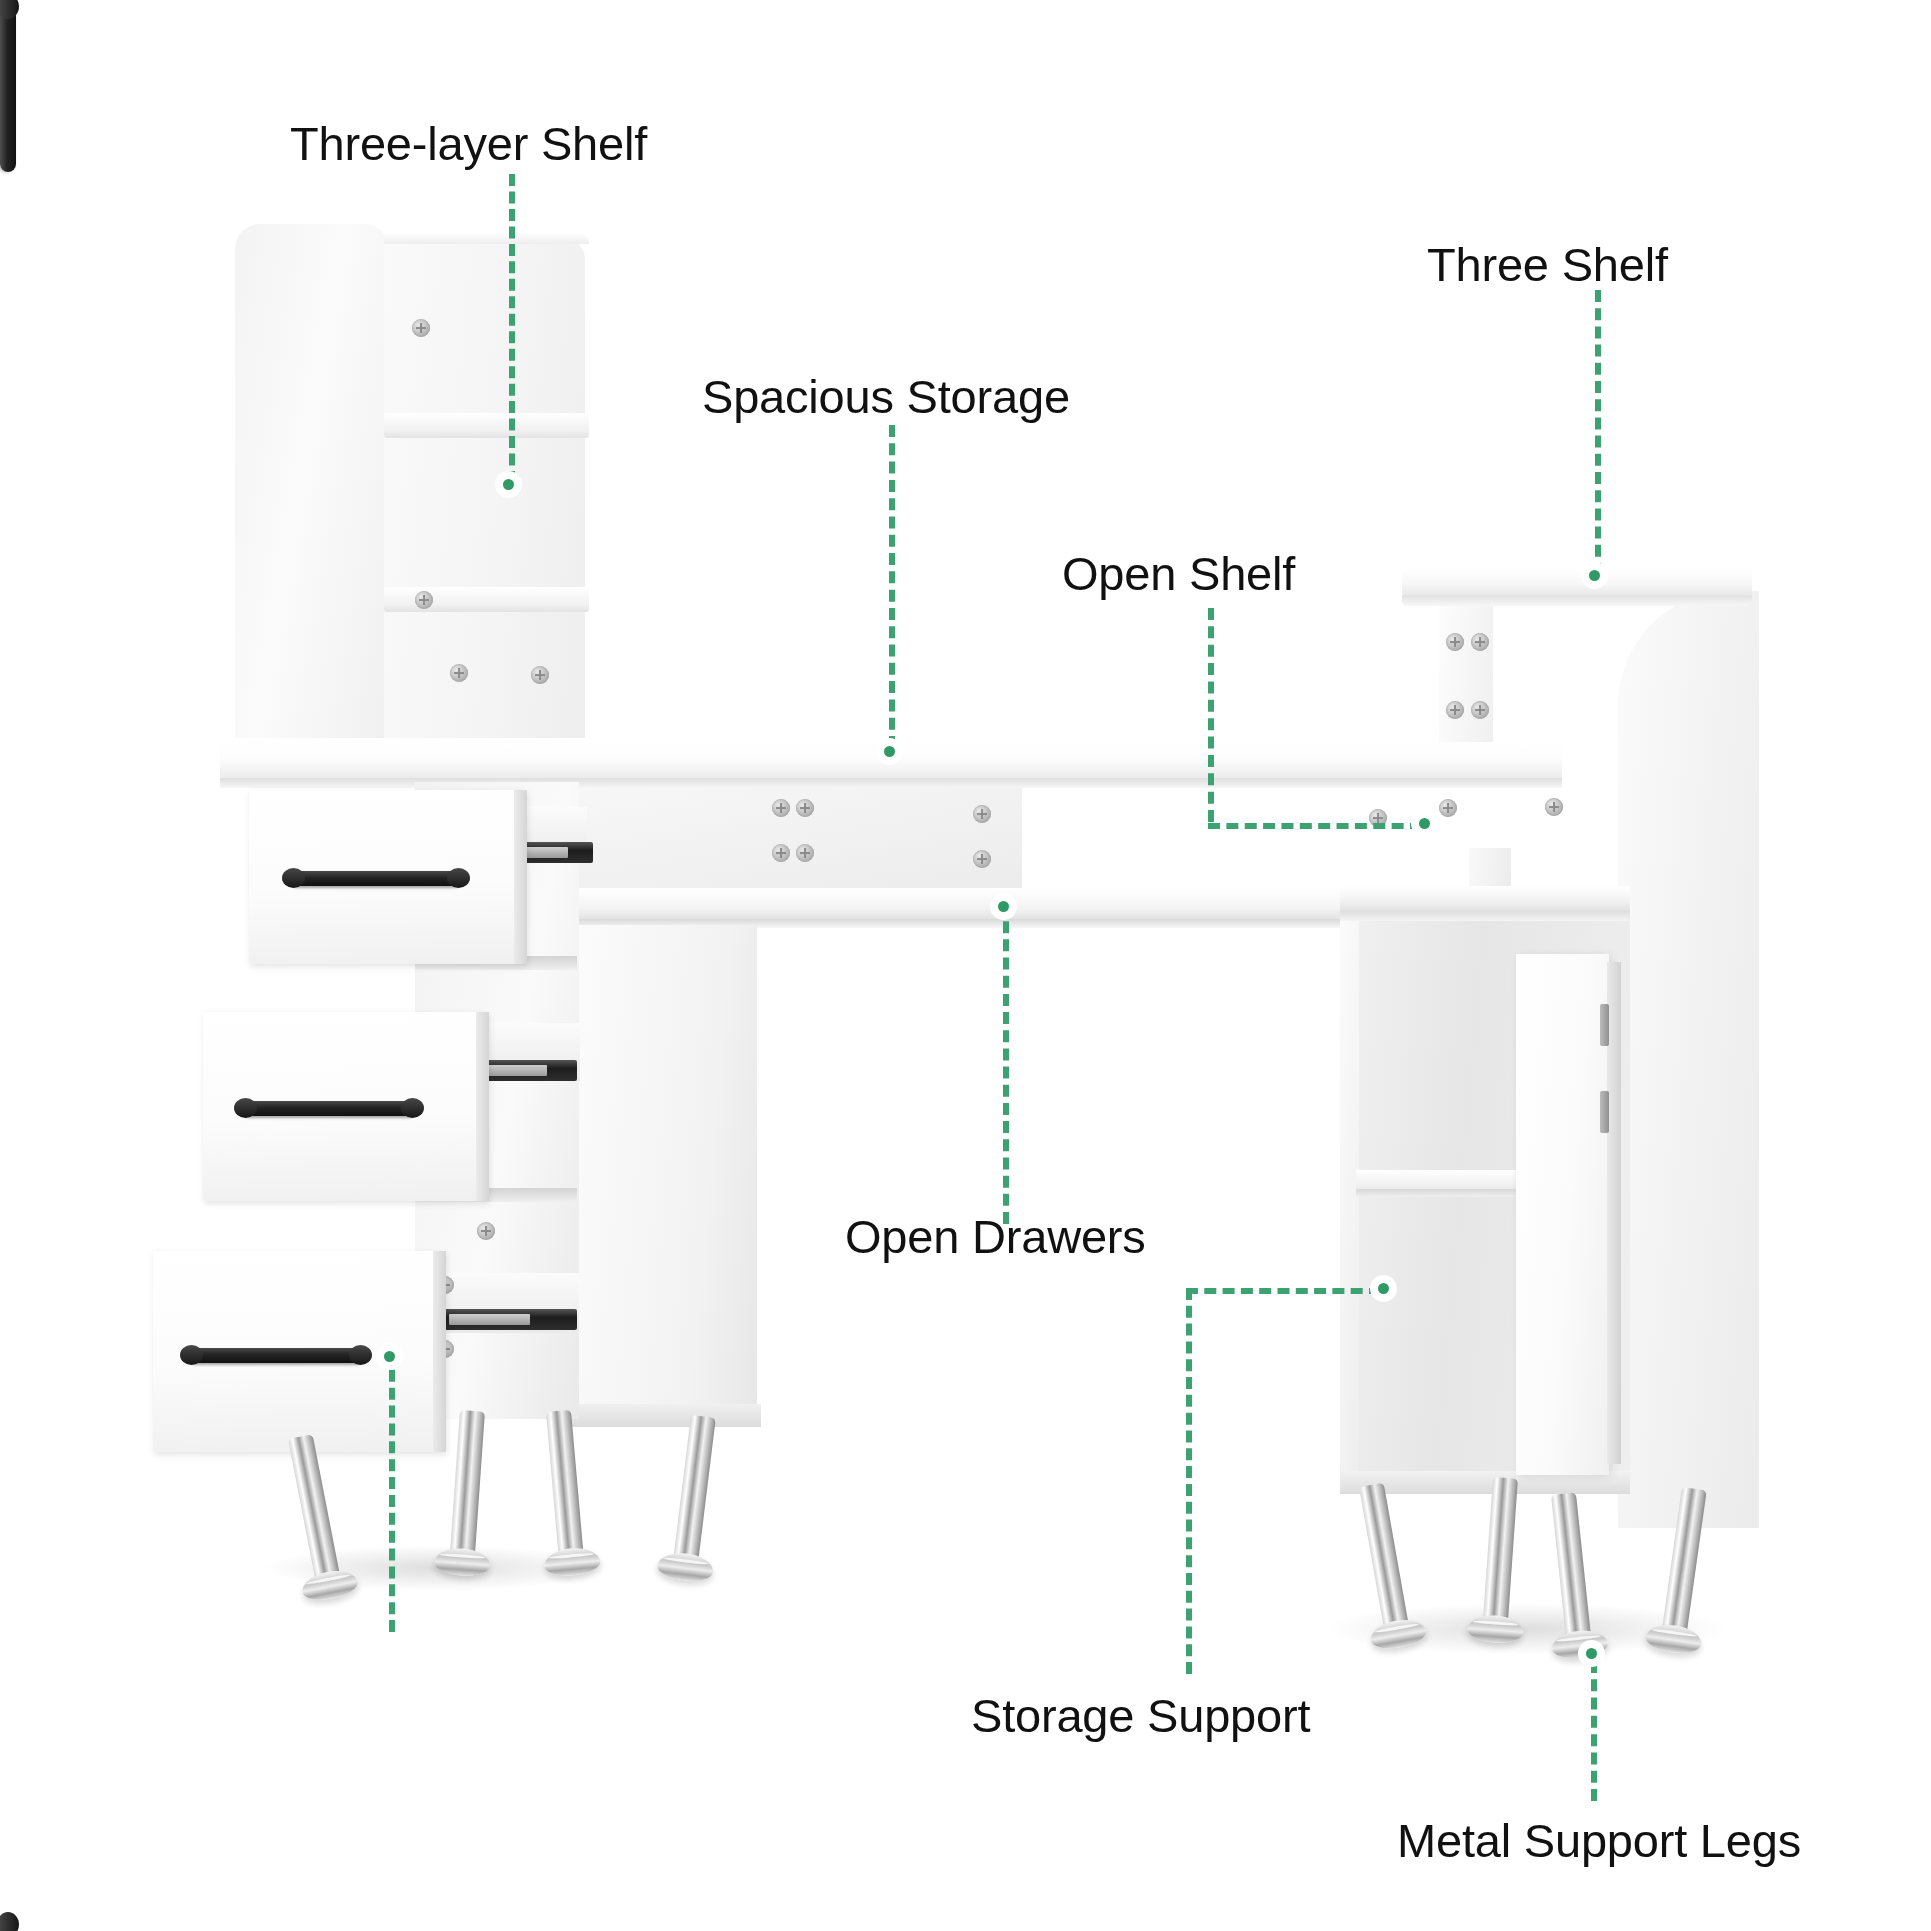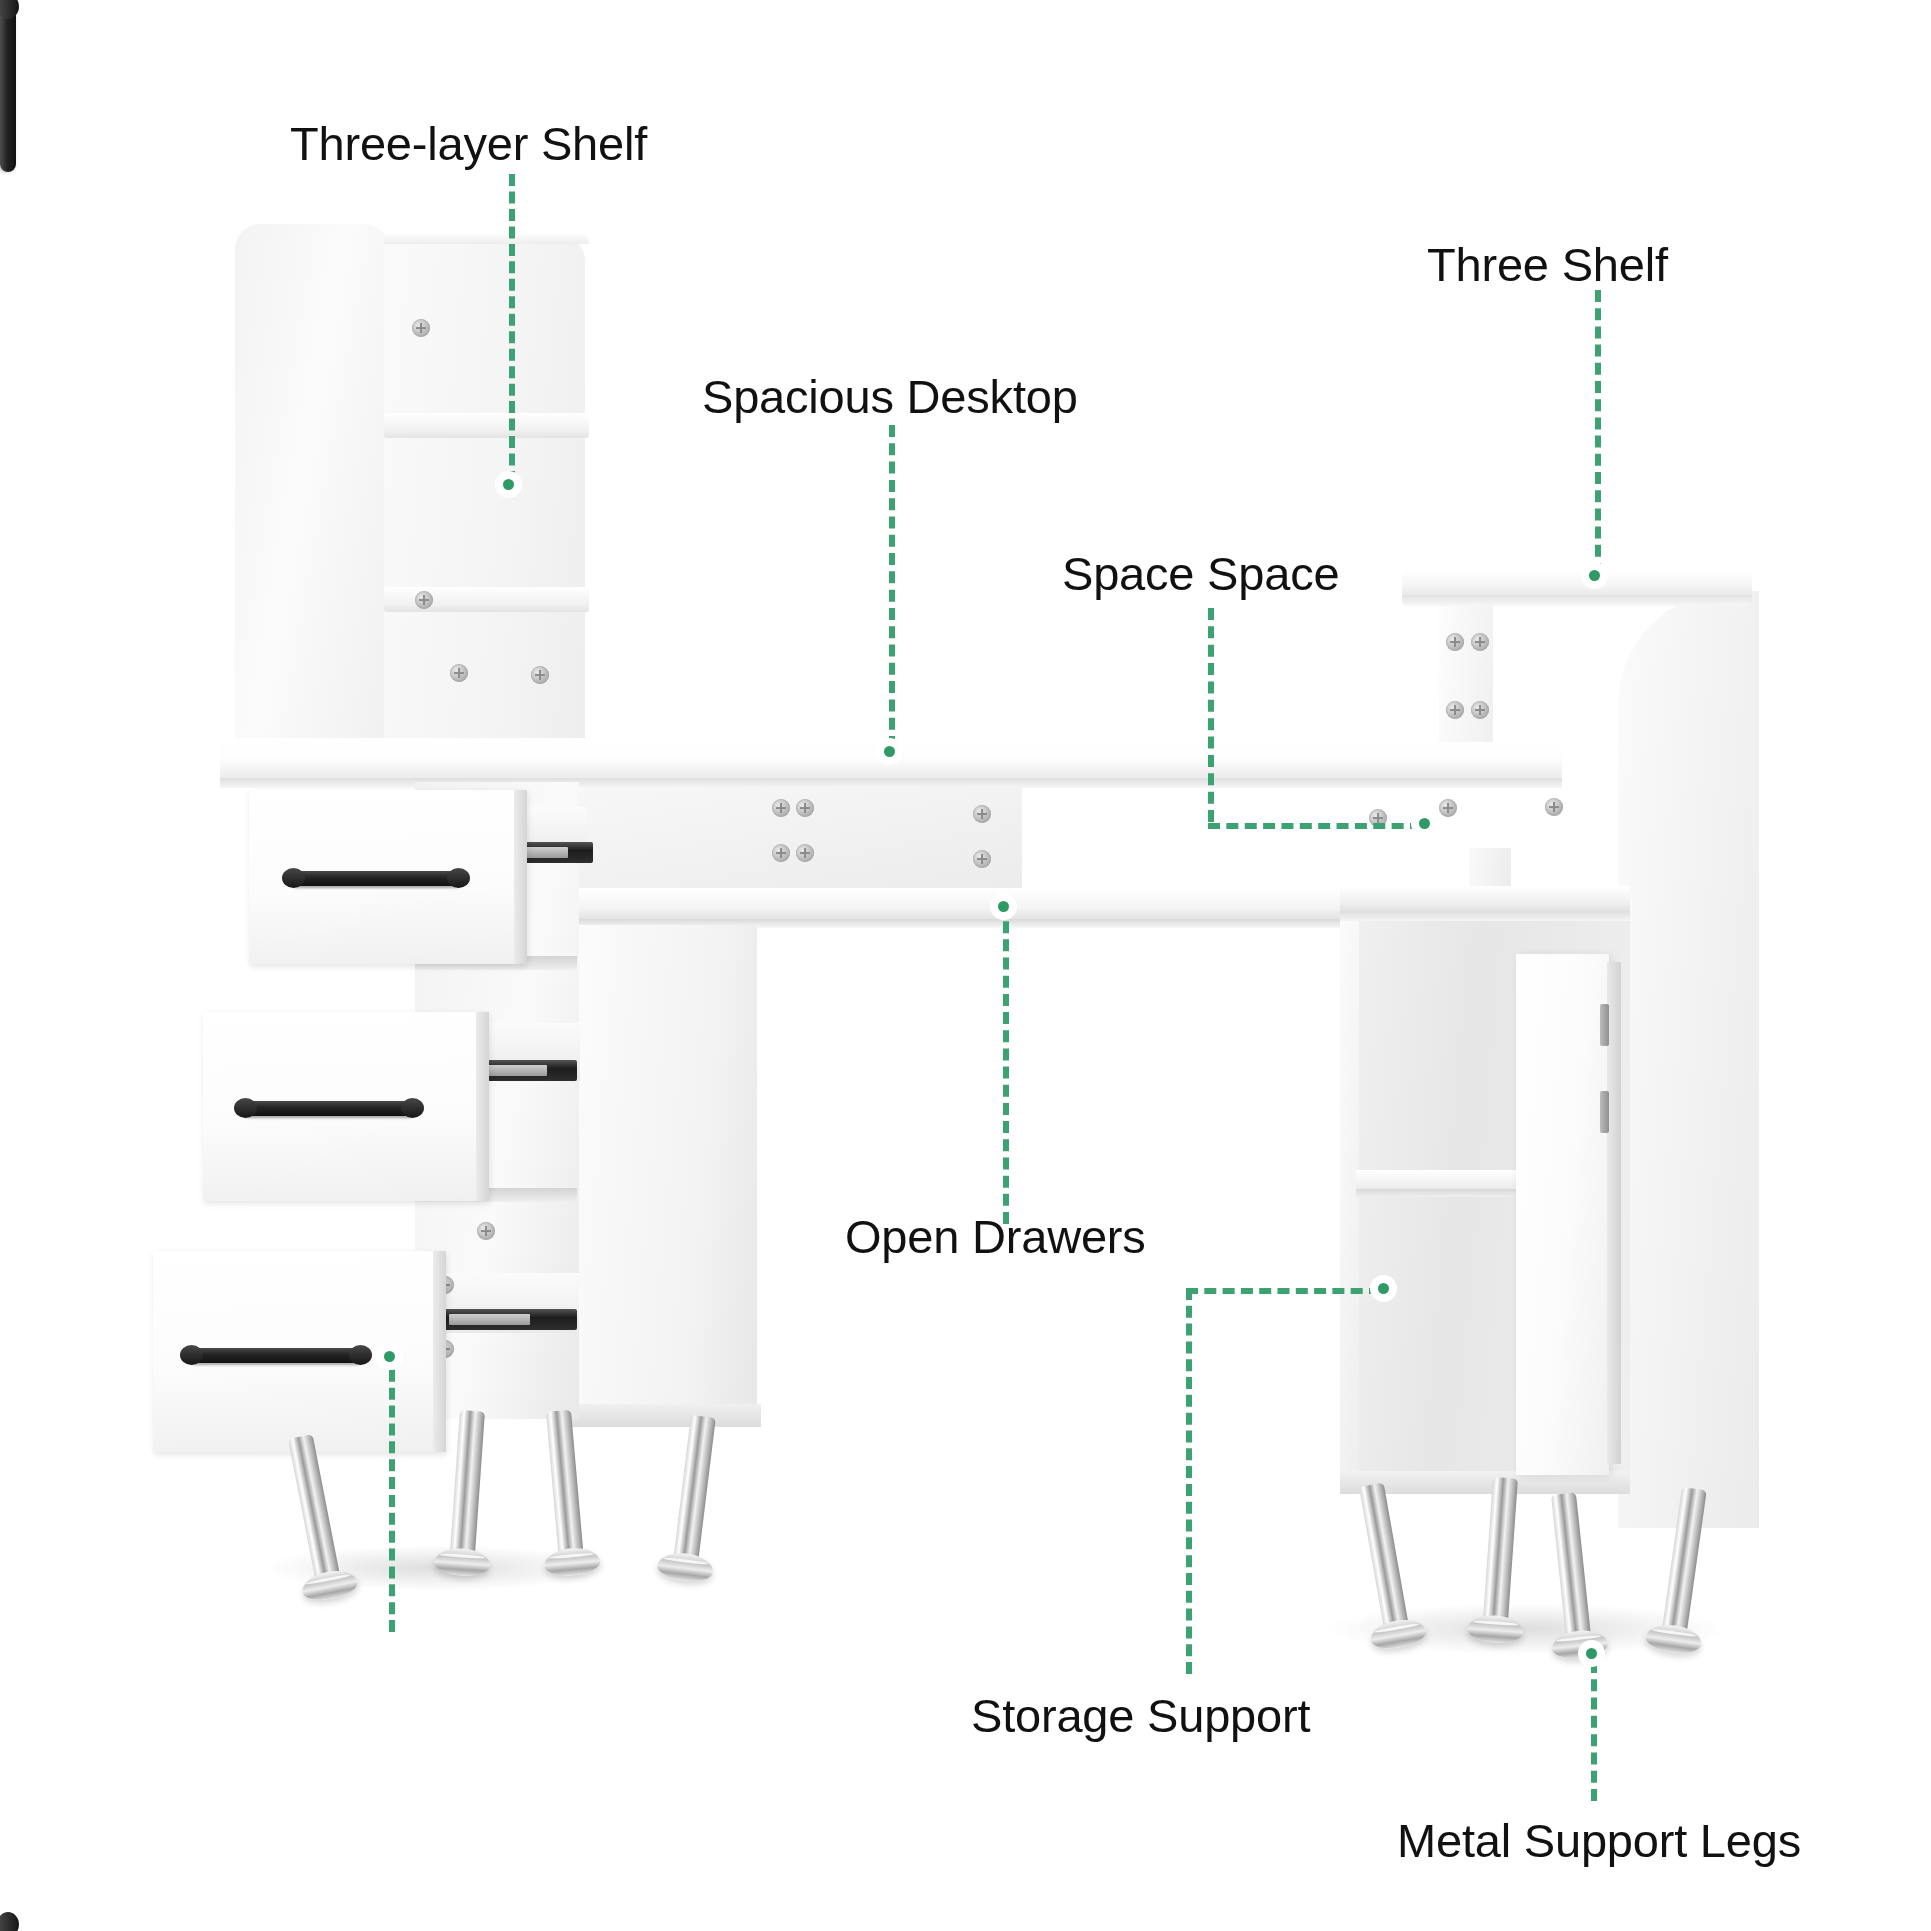--- a/index.html
+++ b/index.html
@@ -319,25 +319,25 @@
     <div class="lead-v" style="left:1186px;top:1288px;width:0;height:386px;"></div>
     <div class="lead-h" style="left:1186px;top:1288px;width:195px;"></div>
     <div class="dot" style="left:1371px;top:1276px;"></div>
 
     <div class="lead-v" style="left:1591px;top:1661px;height:140px;"></div>
     <div class="dot" style="left:1579px;top:1641px;"></div>
   </div>
 
   <div class="callout" style="left:290px;top:116px;">Three-layer Shelf</div>
 
-  <div class="callout" style="left:702px;top:369px;">Spacious Desktop</div>
+  <div class="callout" style="left:702px;top:369px;">Spacious Storage</div>
 
   <div class="callout" style="left:1427px;top:237px;">Three Shelf</div>
 
-  <div class="callout" style="left:1062px;top:546px;">Space Space</div>
+  <div class="callout" style="left:1062px;top:546px;">Open Shelf</div>
 
   <div class="callout" style="left:845px;top:1209px;">Open Drawers</div>
 
 
   <div class="callout" style="left:971px;top:1688px;">Storage Support</div>
 
   <div class="callout" style="left:1397px;top:1813px;">Metal Support Legs</div>
 
 </div>
 

